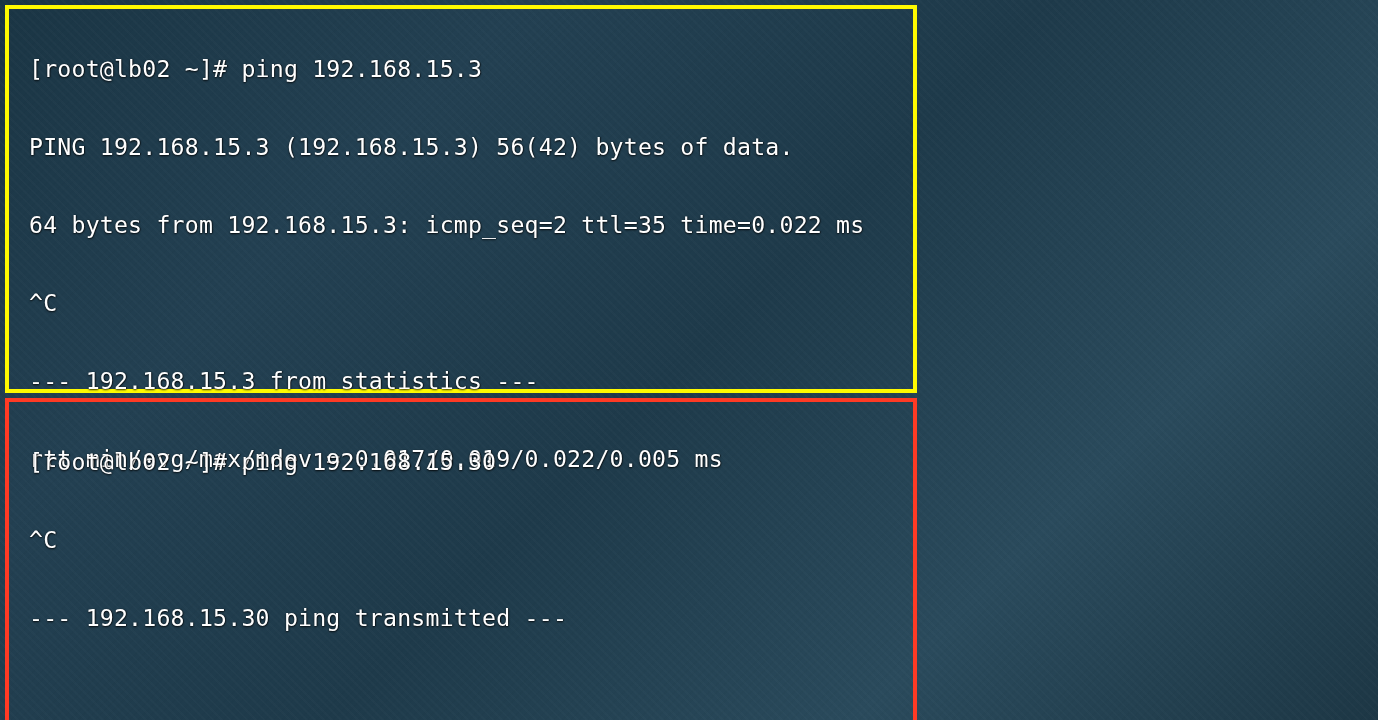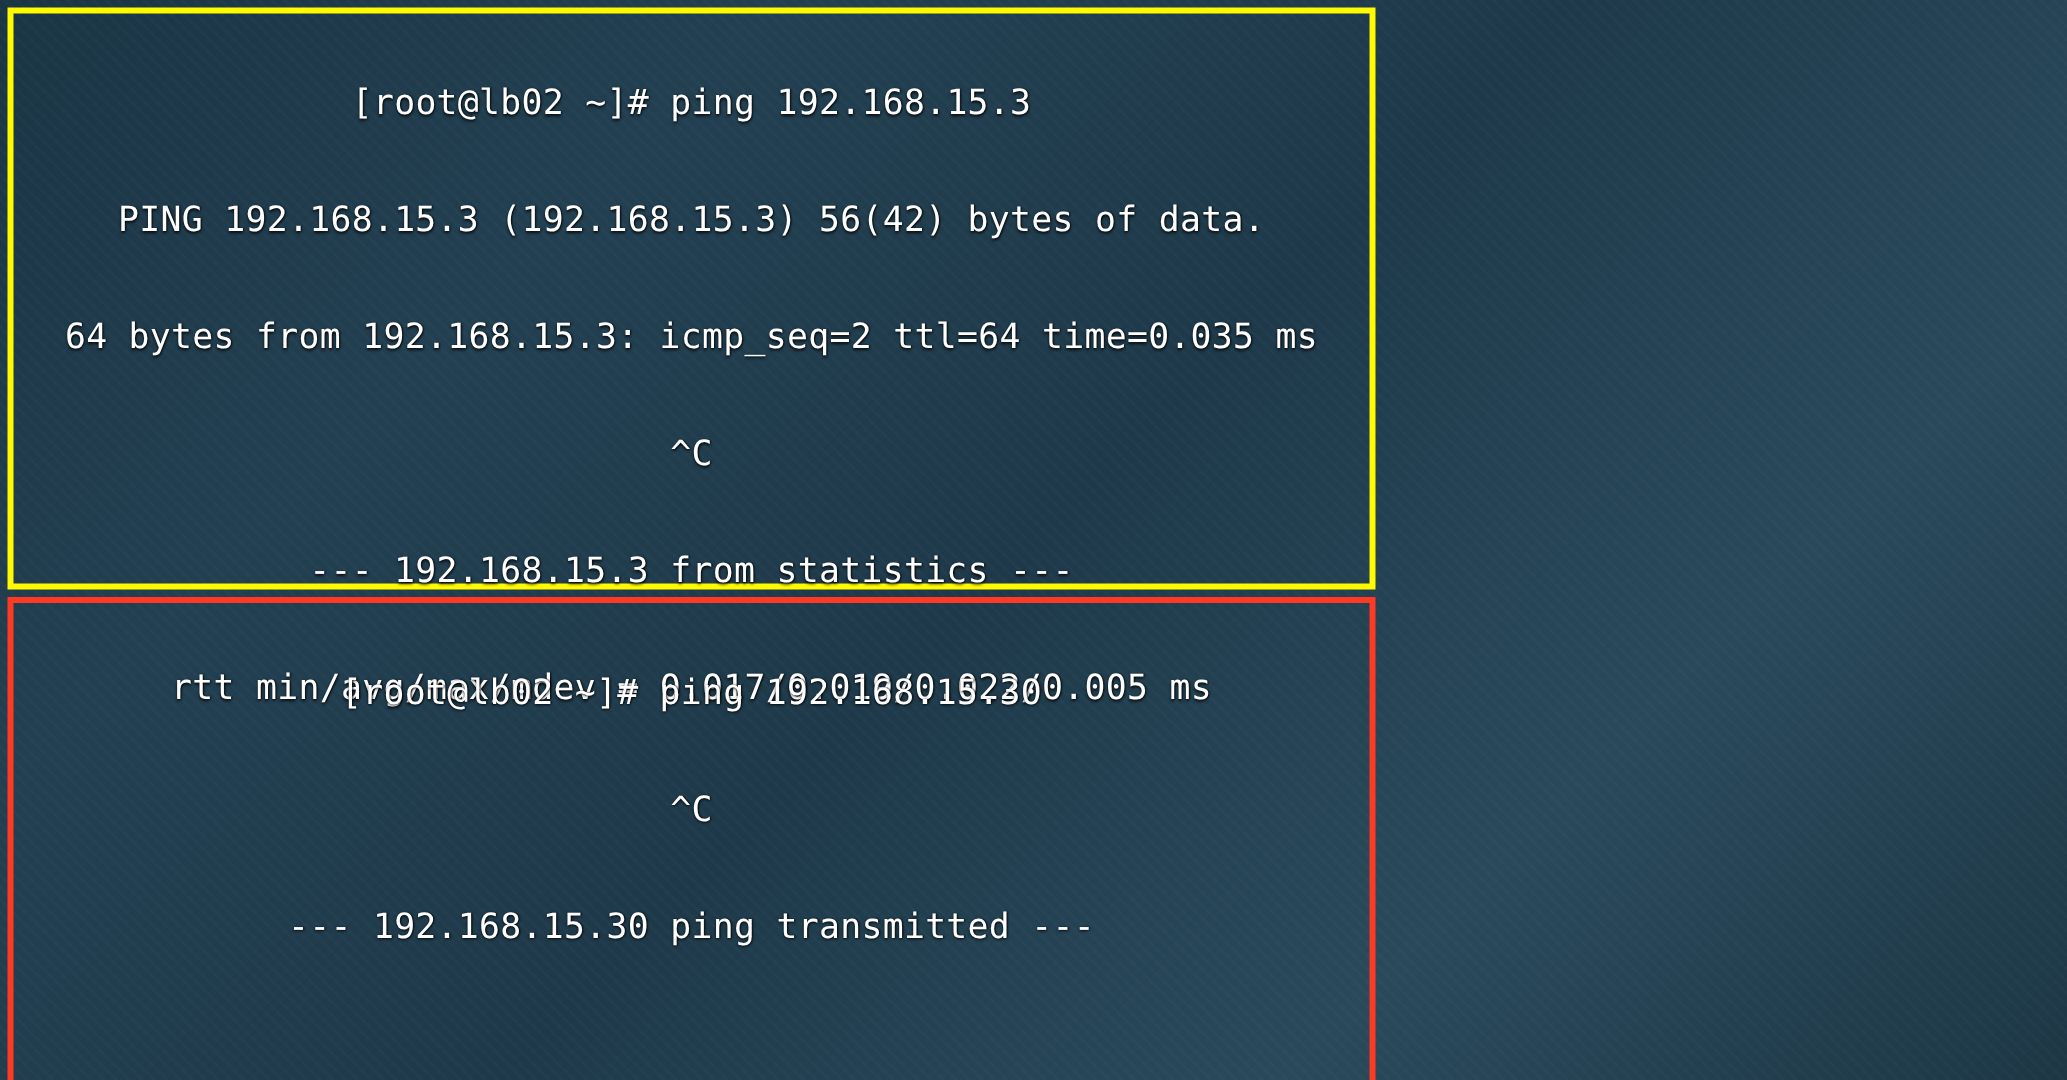--- a/index.html
+++ b/index.html
@@ -25,24 +25,23 @@
         repeating-linear-gradient(-45deg, rgba(0,0,0,0.02) 0px, rgba(0,0,0,0.02) 2px, transparent 2px, transparent 6px);
       pointer-events: none;
     }
     .terminal-block {
       position: absolute;
       color: #ffffff;
       font-size: 23.2px;
       line-height: 39px;
       font-weight: 500;
       white-space: pre;
-      padding: 1px 4px 2px 4px;
+      padding: 1px 4px 2px 20px;
       text-shadow: 0 1px 2px rgba(0,0,0,0.8), 1px 0 1px rgba(0,0,0,0.5);
       letter-spacing: 0.2px;
-      text-align: center;
     }
     .block-yellow {
       left: 5px;
       top: 5px;
       width: 912px;
       height: 388px;
       border: 4px solid #fffa00;
     }
     .block-red {
       left: 5px;
@@ -51,21 +50,21 @@
       height: 370px;
       border: 4px solid #ff3a24;
     }
   </style>
 </head>
 <body>
 
 <div class="terminal-block block-yellow">
 <div>[root@lb02 ~]# ping 192.168.15.3</div>
 <div>PING 192.168.15.3 (192.168.15.3) 56(42) bytes of data.</div>
-<div>64 bytes from 192.168.15.3: icmp_seq=2 ttl=64 time=0.035 ms</div>
+<div>64 bytes from 192.168.15.3: icmp_seq=2 ttl=35 time=0.022 ms</div>
 <div>^C</div>
 <div>--- 192.168.15.3 from statistics ---</div>
 <div>rtt min/avg/max/mdev = 0.017/0.019/0.022/0.005 ms</div>
 
 </div>
 
 <div class="terminal-block block-red">
 <div>[root@lb02 ~]# ping 192.168.15.30</div>
 <div>^C</div>
 <div>--- 192.168.15.30 ping transmitted ---</div>

